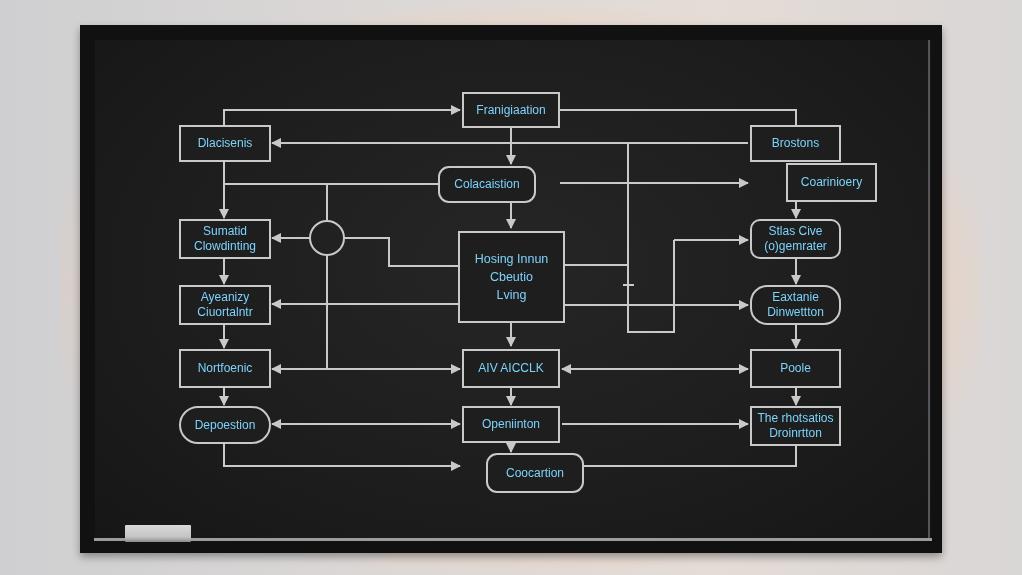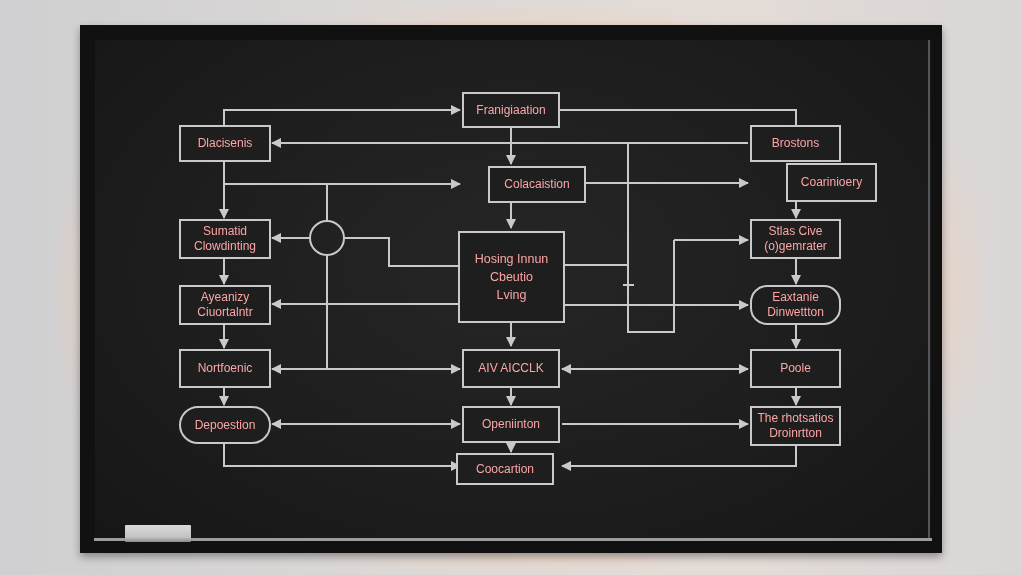--- a/index.html
+++ b/index.html
@@ -9,21 +9,21 @@
   .glow{position:absolute;left:60px;top:10px;width:920px;height:560px;
     background:radial-gradient(ellipse at center,rgba(255,210,170,0.85) 0%,rgba(250,205,170,0.55) 55%,rgba(230,210,200,0) 75%);}
   .board-frame{position:absolute;left:80px;top:25px;width:862px;height:528px;background:#111;
     box-shadow:0 4px 8px rgba(0,0,0,0.35);}
   .board{position:absolute;left:95px;top:40px;width:836px;height:500px;
     background:radial-gradient(ellipse at 50% 45%,#262626 0%,#1d1d1d 60%,#161616 100%);}
   .ledge{position:absolute;left:94px;top:538px;width:838px;height:3px;background:#9c9c9c;}
   .eraser{position:absolute;left:125px;top:525px;width:66px;height:17px;background:linear-gradient(#d9d9d9,#c4c4c4 70%,#8a8a8a);border-radius:1px;}
   .inner-edge{position:absolute;left:928px;top:40px;width:2px;height:500px;background:#555;}
   .diagram{position:absolute;left:0;top:0;width:1022px;height:575px;}
-  .node{position:absolute;border:2px solid #c9c9c9;box-sizing:border-box;color:#fca5a5;
+  .node{position:absolute;border:2px solid #c9c9c9;box-sizing:border-box;color:#7dd3fc;
     display:flex;align-items:center;justify-content:center;text-align:center;font-size:12px;line-height:15px;background:#1e1e1e;white-space:pre-line;}
   .node.big{font-size:12.5px;line-height:18px;}
 </style>
 </head>
 <body>
 
 <div class="glow"></div>
 <div class="board-frame"></div>
 <div class="board"></div>
 <div class="inner-edge"></div>
@@ -73,31 +73,31 @@
 
 <div class="node" style="left:179px;top:125px;width:92px;height:37px;">Dlacisenis</div>
 <div class="node" style="left:179px;top:219px;width:92px;height:40px;">Sumatid
 Clowdinting</div>
 <div class="node" style="left:179px;top:285px;width:92px;height:40px;">Ayeanizy
 Ciuortalntr</div>
 <div class="node" style="left:179px;top:349px;width:92px;height:39px;">Nortfoenic</div>
 <div class="node" style="left:179px;top:406px;width:92px;height:38px;border-radius:19px;">Depoestion</div>
 
 <div class="node" style="left:462px;top:92px;width:98px;height:36px;">Franigiaation</div>
-<div class="node" style="left:488px;top:166px;width:98px;height:37px;">Colacaistion</div>
+<div class="node" style="left:438px;top:166px;width:98px;height:37px;border-radius:11px;">Colacaistion</div>
 <div class="node big" style="left:458px;top:231px;width:107px;height:92px;">Hosing Innun
 Cbeutio
 Lving</div>
 <div class="node" style="left:462px;top:349px;width:98px;height:39px;">AIV AICCLK</div>
 <div class="node" style="left:462px;top:406px;width:98px;height:37px;">Openiinton</div>
-<div class="node" style="left:456px;top:453px;width:98px;height:32px;">Coocartion</div>
+<div class="node" style="left:486px;top:453px;width:98px;height:40px;border-radius:11px;">Coocartion</div>
 
 <div class="node" style="left:750px;top:125px;width:91px;height:37px;text-align:center;">Brostons</div>
 <div class="node" style="left:750px;top:163px;width:91px;height:39px;margin-left:36px;">Coarinioery</div>
-<div class="node" style="left:750px;top:219px;width:91px;height:40px;">Stlas Cive
+<div class="node" style="left:750px;top:219px;width:91px;height:40px;border-radius:10px;">Stlas Cive
 (o)gemrater</div>
 <div class="node" style="left:750px;top:285px;width:91px;height:40px;border-radius:17px;">Eaxtanie
 Dinwettton</div>
 <div class="node" style="left:750px;top:349px;width:91px;height:39px;">Poole</div>
 <div class="node" style="left:750px;top:406px;width:91px;height:40px;">The rhotsatios
 Droinrtton</div>
 
 <div class="ledge"></div>
 <div class="eraser"></div>
 

